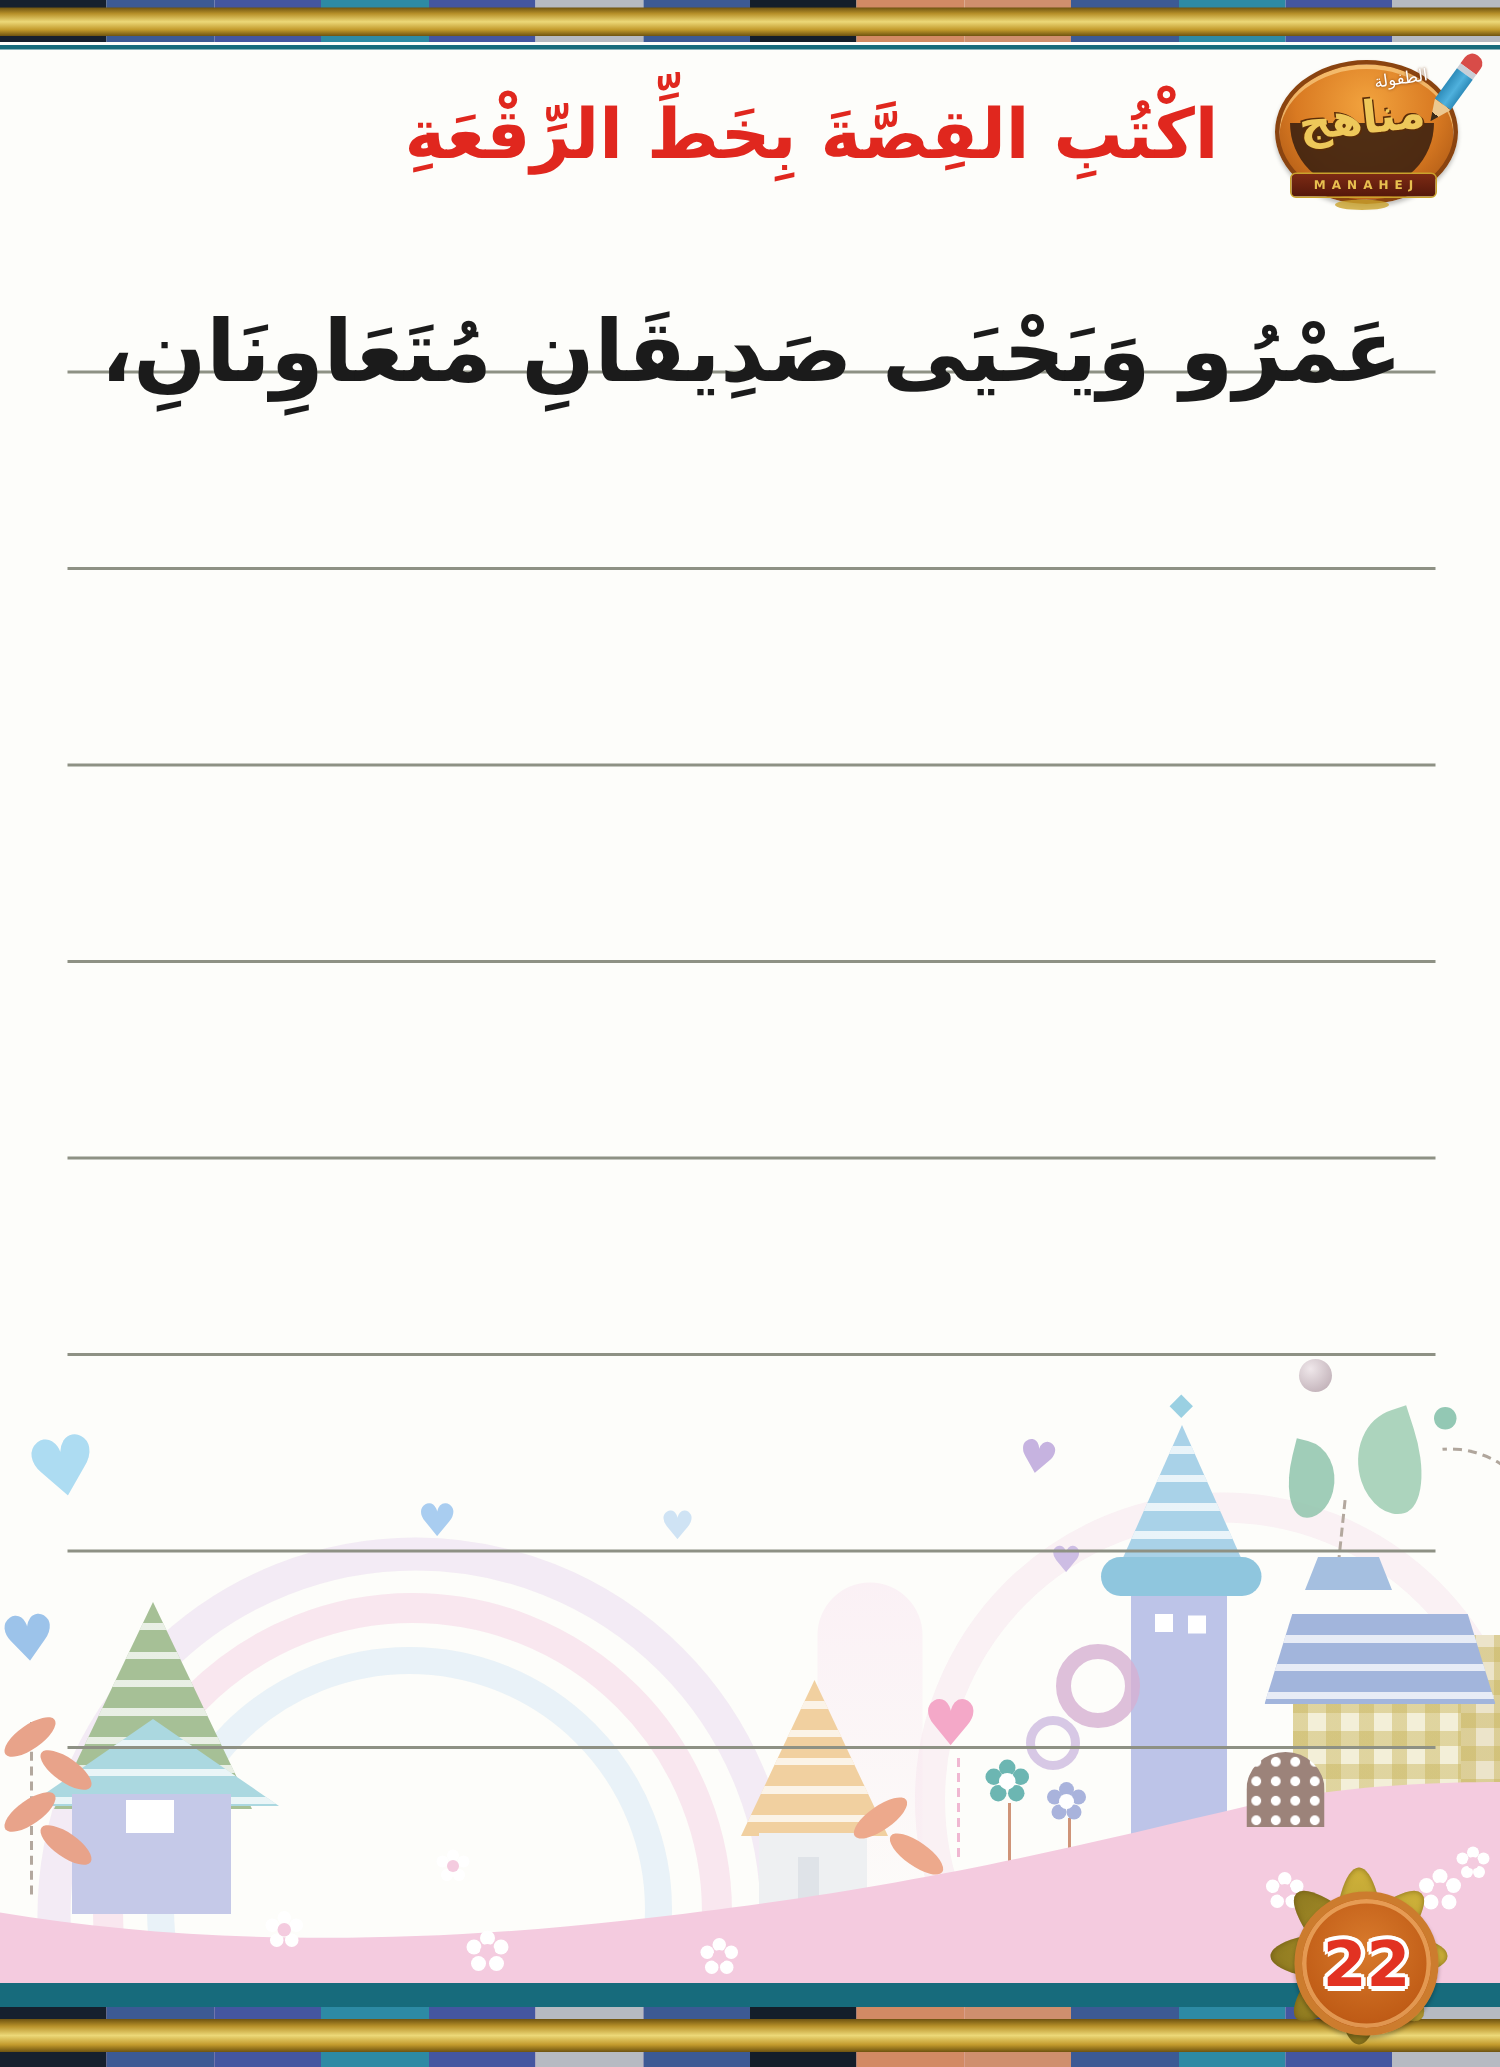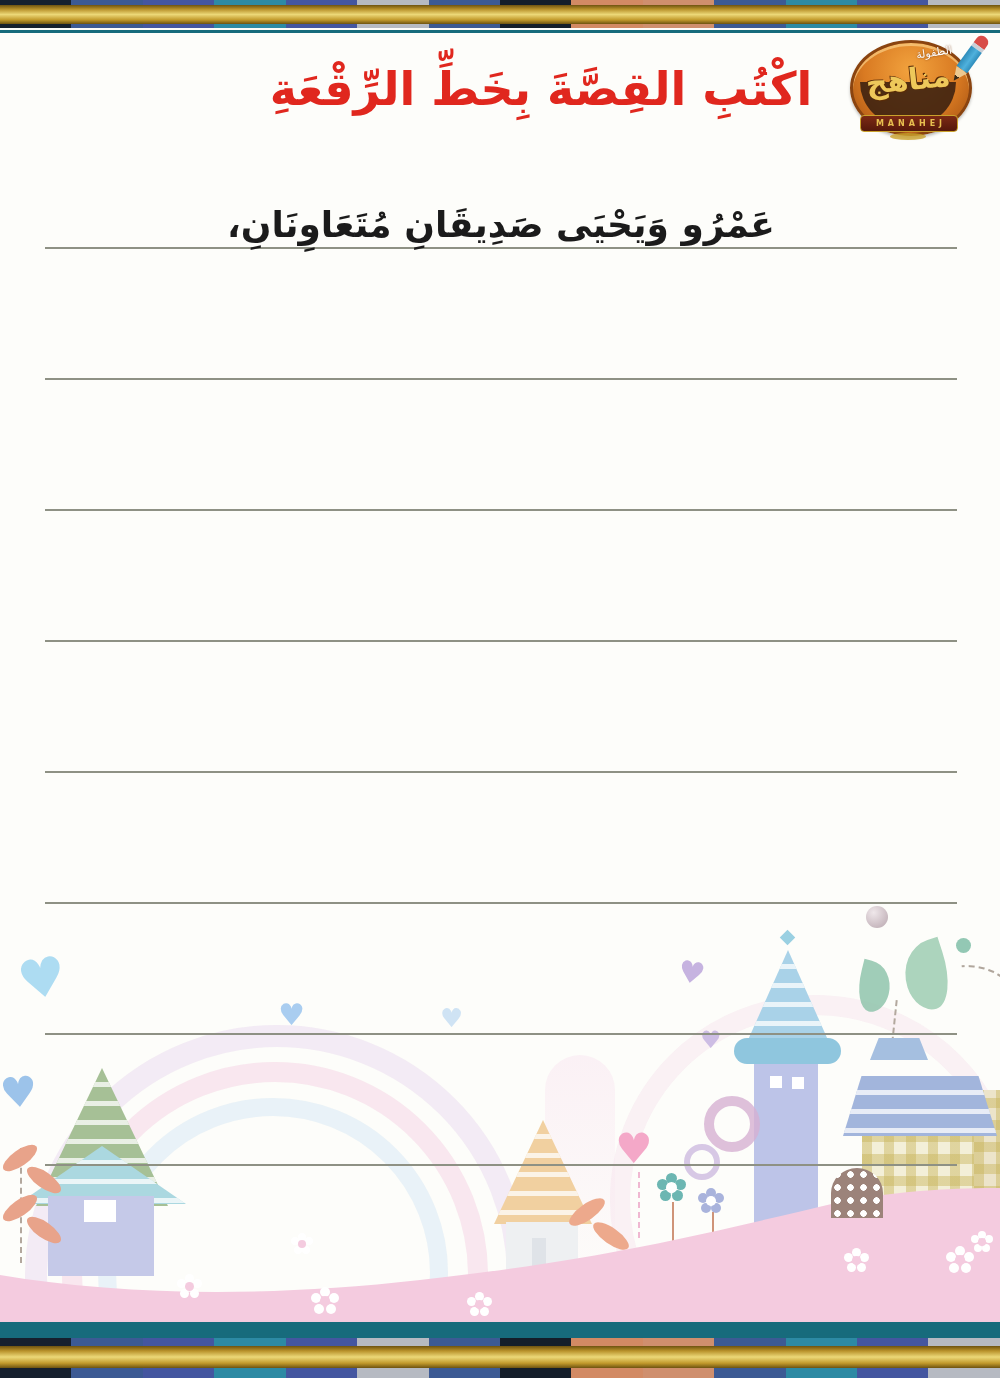--- a/index.html
+++ b/index.html
@@ -41,21 +41,21 @@
   .pencil-eraser{width:13px;height:11px;border-radius:6px 6px 0 0;background:#d84c48;}
   .pencil-band{width:13px;height:4px;background:#c9ced6;}
   .pencil-body{width:13px;height:25px;background:linear-gradient(90deg,#2e8cba,#4fb1dd 55%,#2e8cba);}
   .pencil-tip{width:13px;height:14px;background:linear-gradient(180deg,#ecc890 60%,#3a2a18 60%);
     clip-path:polygon(0 0,100% 0,50% 100%);}
 
   
   .title{position:absolute;top:66px;left:0;width:100%;text-align:center;direction:rtl;
     font-size:46px;font-weight:bold;color:var(--title_red,#e0271e);z-index:6;line-height:1;padding-left:41px;}
   .sentence{position:absolute;left:45px;width:912px;text-align:center;direction:rtl;
-    font-size:36px;font-weight:bold;color:var(--ink,#1b1b1b);z-index:6;line-height:1;}
+    font-size:57px;font-weight:bold;color:var(--ink,#1b1b1b);z-index:6;line-height:1;}
   .sentence-1{top:207px;}
   .sentence-2{top:731px;}
 
   
   .writing-line{position:absolute;left:45px;width:912px;height:2px;background:var(--rule_line,#8e9184);z-index:5;}
 
   
   .scene{position:absolute;inset:0;z-index:1;}
   .scene *{position:absolute;}
   .ring{border-radius:50%;border-style:solid;background:transparent;}
@@ -232,14 +232,23 @@
         <div class="stripe-block" style="background: rgb(210, 138, 100);"></div>
         <div class="stripe-block" style="background: rgb(207, 143, 110);"></div>
         <div class="stripe-block" style="background: rgb(60, 90, 148);"></div>
         <div class="stripe-block" style="background: rgb(45, 138, 164);"></div>
         <div class="stripe-block" style="background: rgb(68, 86, 160);"></div>
         <div class="stripe-block" style="background: rgb(182, 186, 194);"></div>
       </div>
     <div class="gold-bar"></div>
   </div>
 
+  <div class="badge">
+    <div class="petal p0"></div>
+    <div class="petal p1"></div>
+    <div class="petal p2"></div>
+    <div class="petal p3"></div>
+    <div class="badge-circle">
+      <span class="badge-num">22</span>
+    </div>
+  </div>
 
 </div>
 
 </body></html>

